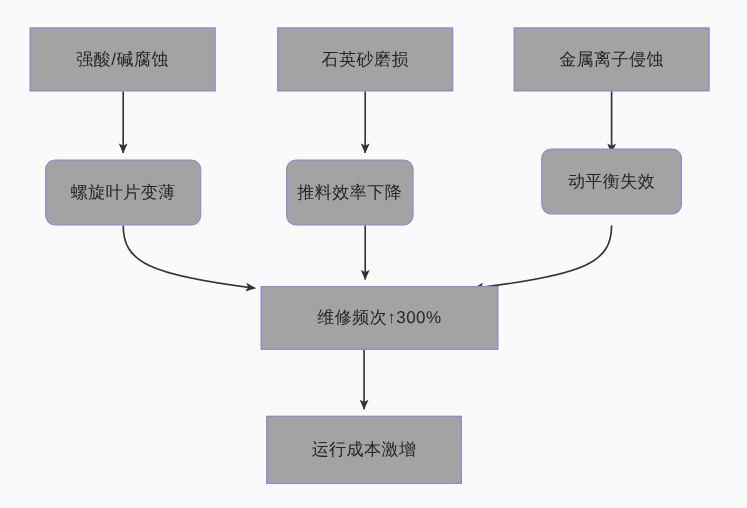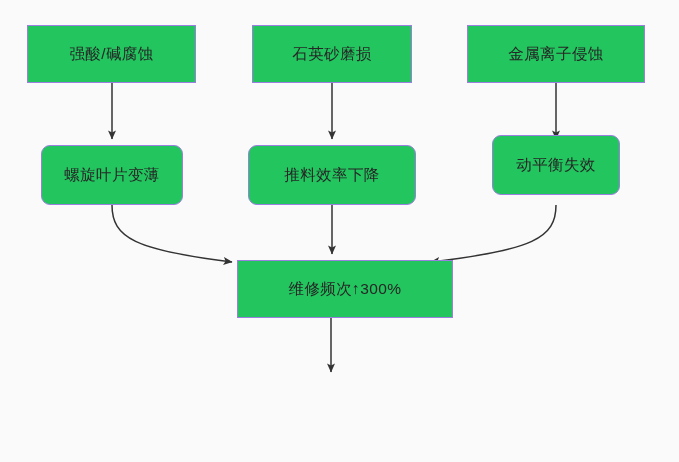--- a/index.html
+++ b/index.html
@@ -22,21 +22,21 @@
     position: absolute;
     left: 0;
     top: 0;
     width: 679px;
     height: 462px;
     pointer-events: none;
   }
   .node {
     position: absolute;
     box-sizing: border-box;
-    background: #22c55e;
+    background: #a3a3a3;
     border: 1.4px solid #9A7EE0;
     display: flex;
     align-items: center;
     justify-content: center;
     color: #262626;
     font-size: 15.5px;
     letter-spacing: 0.4px;
     white-space: nowrap;
     z-index: 2;
   }
@@ -83,26 +83,29 @@
   </div>
 
   <div class="node sharp" style="left:467px; top:25px; width:178px; height:58px;">
     <span>金属离子侵蚀</span>
   </div>
 
   <div class="node rounded" style="left:41px; top:145px; width:142px; height:60px;">
     <span>螺旋叶片变薄</span>
   </div>
 
-  <div class="node rounded" style="left:248px; top:145px; width:168px; height:60px;">
+  <div class="node rounded" style="left:260px; top:145px; width:116px; height:60px;">
     <span>推料效率下降</span>
   </div>
 
   <div class="node rounded" style="left:492px; top:135px; width:128px; height:60px;">
     <span>动平衡失效</span>
   </div>
 
   <div class="node sharp" style="left:237px; top:260px; width:216px; height:58px;">
     <span>维修频次↑300%</span>
   </div>
 
+  <div class="node sharp" style="left:242px; top:378px; width:178px; height:62px;">
+    <span>运行成本激增</span>
+  </div>
 
 </div>
 
 </body></html>

